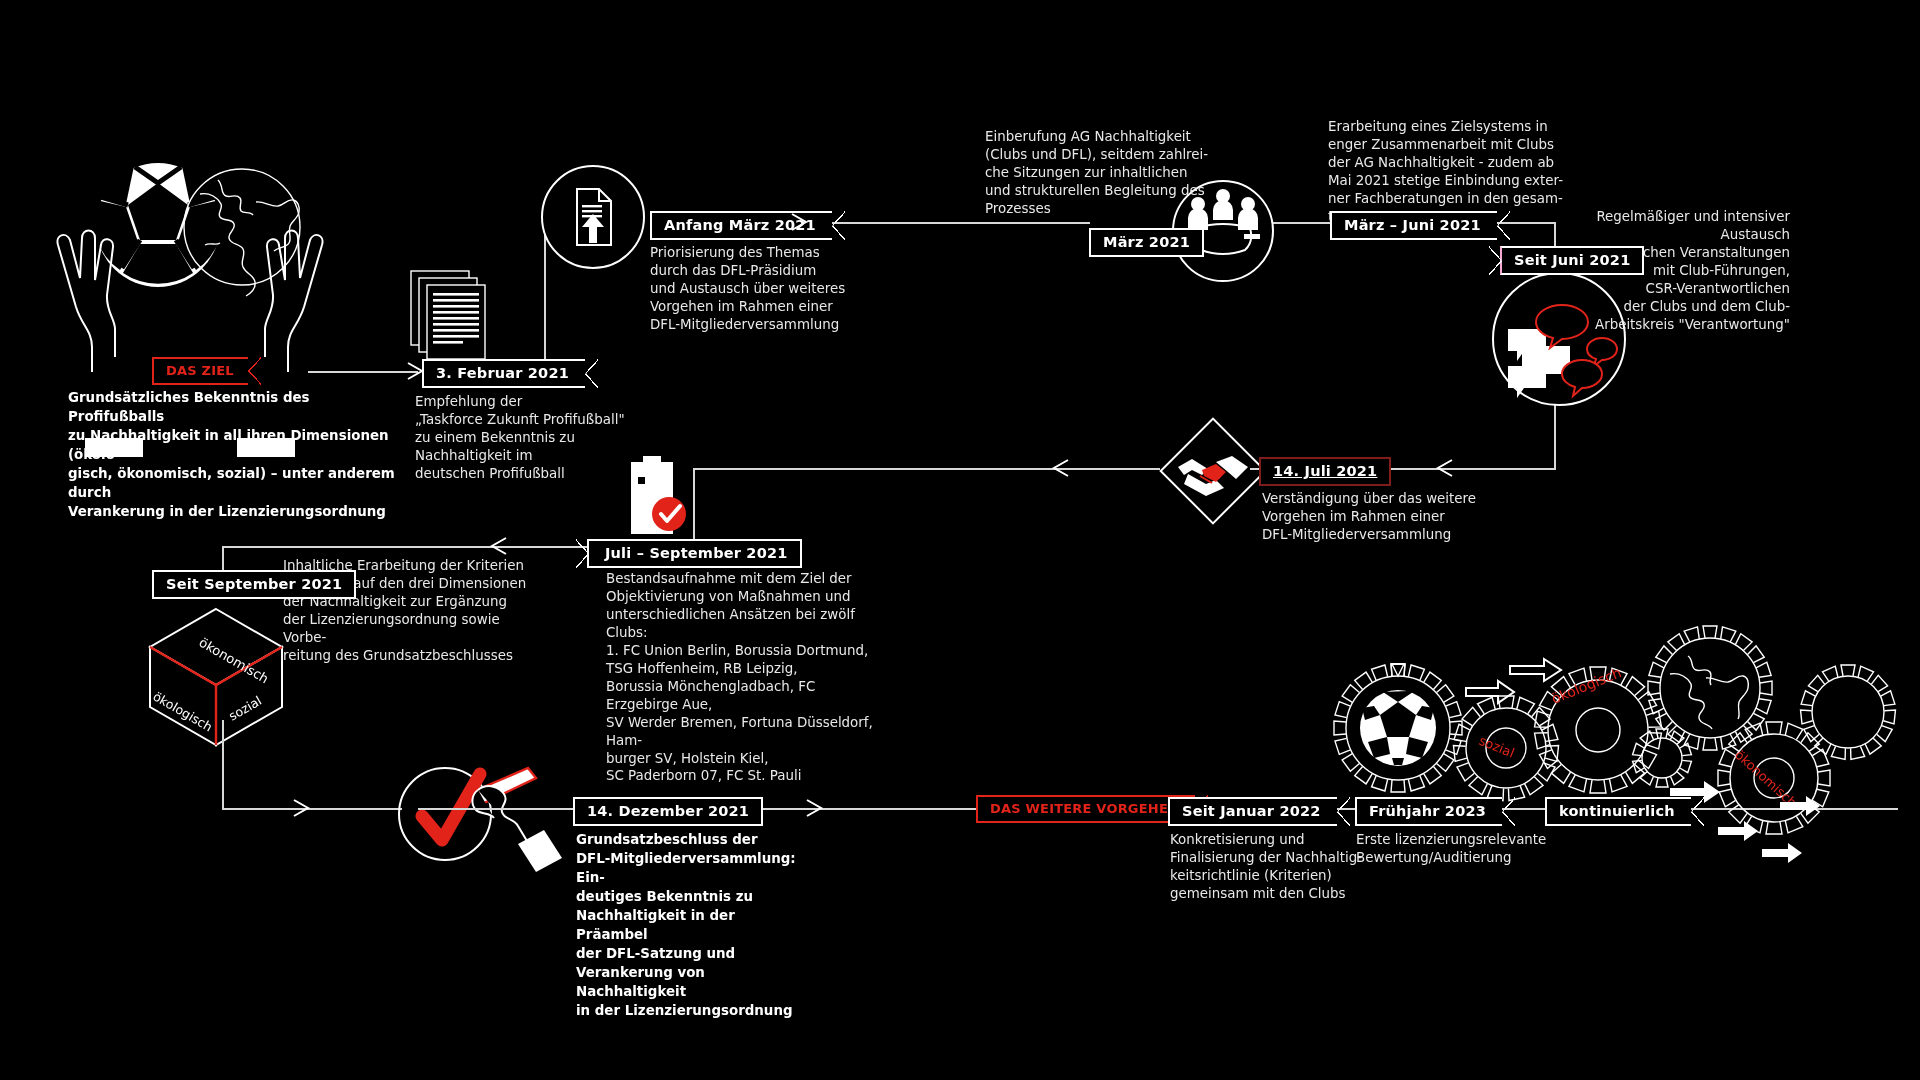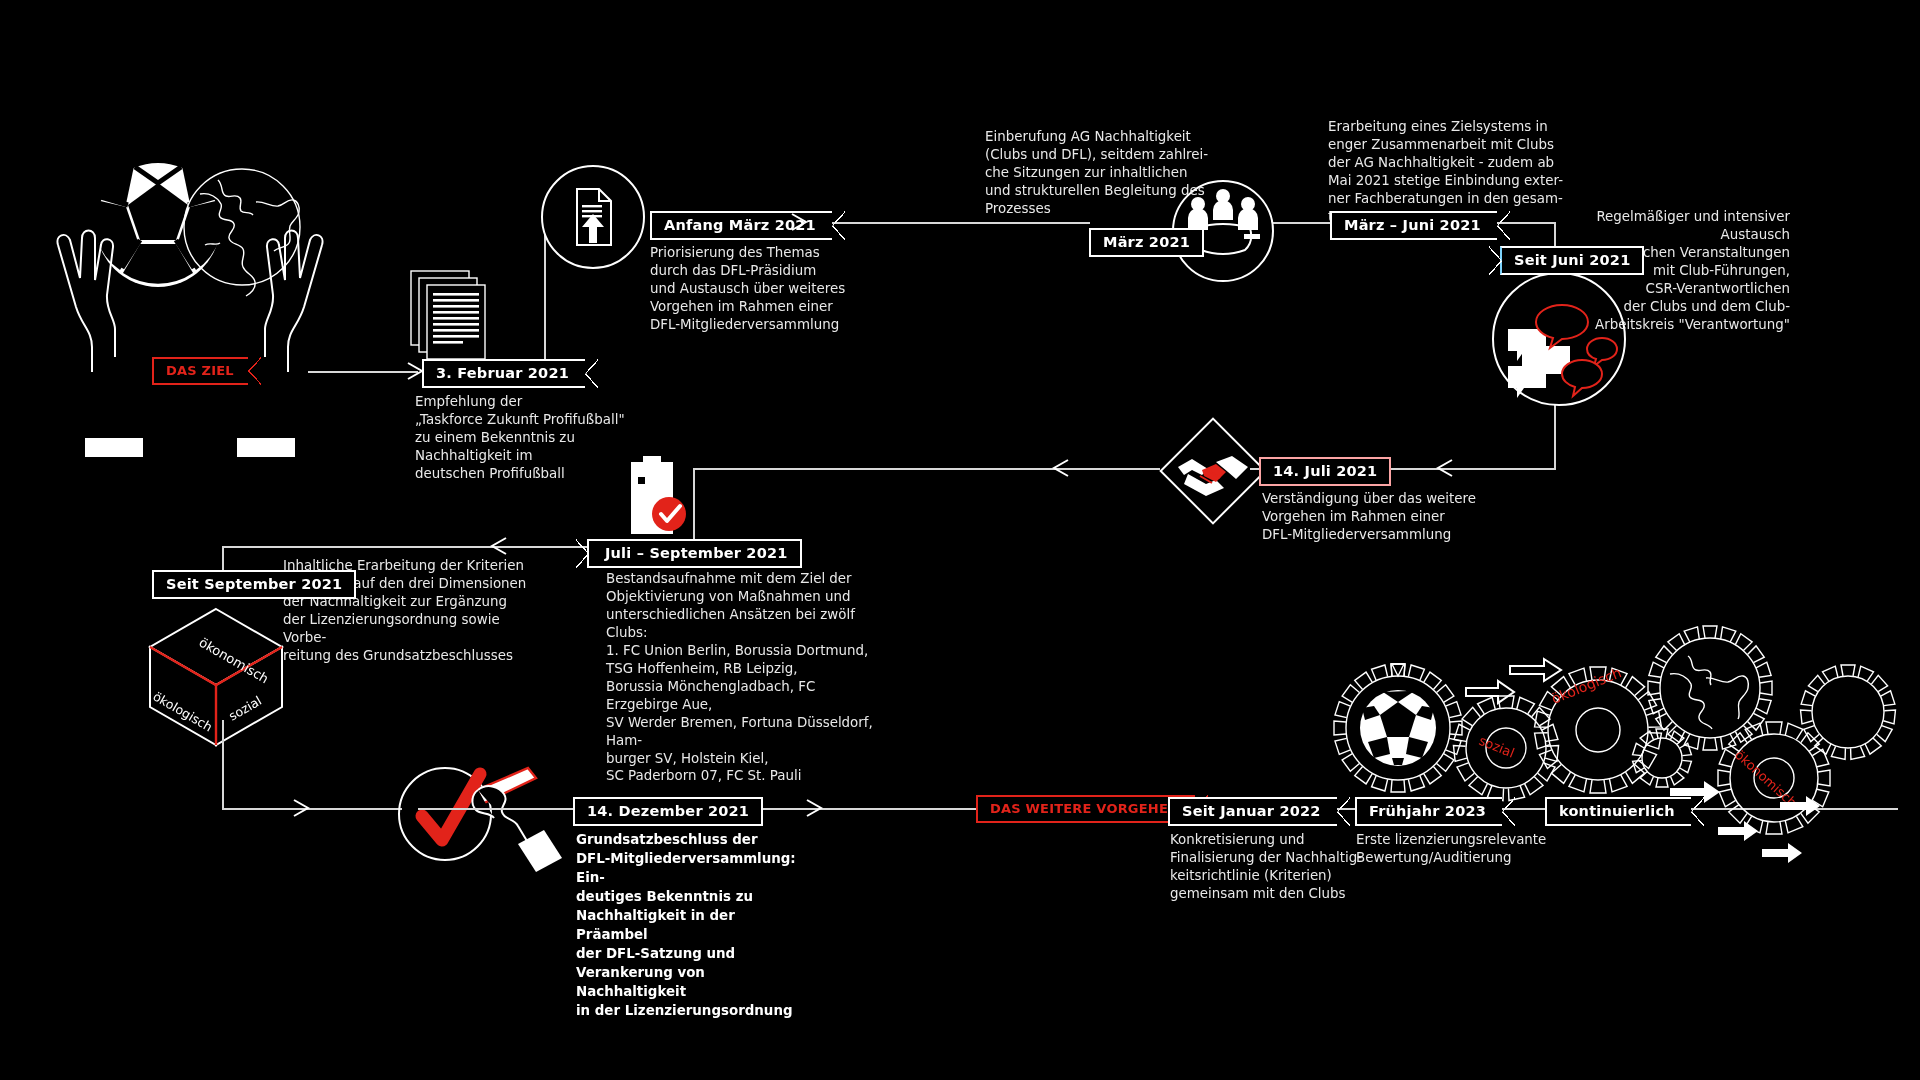--- a/index.html
+++ b/index.html
@@ -110,20 +110,24 @@
       <g transform="translate(280,0) scale(-1,1)">
         <path class="w" d="M8 95 c-3 -10 8 -14 12 -5 l10 38 l2 -40 c0 -10 13 -10 13 0 l0 42 l6 -35 c1 -9 13 -7 12 2 l-6 48 c-1 16 8 24 8 34 l0 28"></path>
         <path class="w" d="M8 95 l18 62 c6 19 16 24 16 40 l0 25"></path>
       </g>
       <rect class="wf" x="187" y="288" width="58" height="19"></rect>
     </svg>
   </div>
 
   <div class="flag red pt-r" style="left:152px;top:357px;font-size:13px;padding:4px 14px 5px 12px;">DAS ZIEL</div>
 
+  <div class="copy bold" style="left:68px;top:388px;width:330px;font-size:13.4px;line-height:1.42;">Grundsätzliches Bekenntnis des Profifußballs
+zu Nachhaltigkeit in all ihren Dimensionen (ökolo-
+gisch, ökonomisch, sozial) – unter anderem durch
+Verankerung in der Lizenzierungsordnung</div>
 
   <div class="ln lnh" style="left:308px;top:371px;width:110px;"></div>
   <svg class="arrow" style="left:406px;top:360px;" width="26" height="24">
     <path class="w" d="M2 3 L16 11 L2 19" fill="none"></path>
   </svg>
 
   <div class="abs" style="left:405px;top:265px;width:110px;height:100px;">
     <svg width="110" height="100" viewBox="0 0 110 100">
       <g class="w thin">
         <rect x="6" y="6" width="58" height="74"></rect>
@@ -212,21 +216,21 @@
 enger Zusammenarbeit mit Clubs
 der AG Nachhaltigkeit - zudem ab
 Mai 2021 stetige Einbindung exter-
 ner Fachberatungen in den gesam-
 ten Prozess</div>
   <div class="flag pt-r" style="left:1330px;top:211px;">März – Juni 2021</div>
 
   <div class="ln lnh" style="left:1456px;top:222px;width:100px;"></div>
   <div class="ln lnv" style="left:1554px;top:222px;height:36px;"></div>
 
-  <div class="flag pt-l" style="left:1500px;top:246px;border-left:2px solid #7dd3fc;padding-left:12px;">Seit Juni 2021</div>
+  <div class="flag pt-l" style="left:1500px;top:246px;border-left:2px solid #f9a8d4;padding-left:12px;">Seit Juni 2021</div>
   <div class="copy right" style="left:1540px;top:208px;width:250px;">Regelmäßiger und intensiver Austausch
 in zahlreichen Veranstaltungen
 mit Club-Führungen,
 CSR-Verantwortlichen
 der Clubs und dem Club-
 Arbeitskreis "Verantwortung"</div>
 
   <div class="circ" style="left:1492px;top:272px;width:130px;height:130px;">
     <svg width="130" height="130" viewBox="0 0 130 130">
       <g class="wf">
@@ -241,21 +245,21 @@
       </g>
     </svg>
   </div>
 
   <div class="ln lnv" style="left:1554px;top:400px;height:70px;"></div>
   <div class="ln lnh" style="left:1250px;top:468px;width:306px;"></div>
   <svg class="arrow" style="left:1434px;top:457px;" width="26" height="24">
     <path class="w" d="M18 3 L4 11 L18 19" fill="none"></path>
   </svg>
 
-  <div class="flag plain" style="left:1259px;top:457px;border:2px solid #fca5a5;">14. Juli 2021</div>
+  <div class="flag plain" style="left:1259px;top:457px;border:2px solid #7f1d1d;text-decoration:underline;">14. Juli 2021</div>
   <div class="copy" style="left:1262px;top:490px;width:230px;">Verständigung über das weitere
 Vorgehen im Rahmen einer
 DFL-Mitgliederversammlung</div>
 
   <div class="abs" style="left:1154px;top:412px;width:118px;height:118px;">
     <svg width="118" height="118" viewBox="0 0 118 118">
       <rect x="22" y="22" width="74" height="74" transform="rotate(45 59 59)" class="w" fill="#000"></rect>
       <g class="wf">
         <path d="M24 55 l14 -8 l16 10 l-6 6 l-10 -5 l-8 5 z"></path>
         <path d="M62 50 l16 -6 l16 11 l-12 12 l-8 -7 z"></path>

